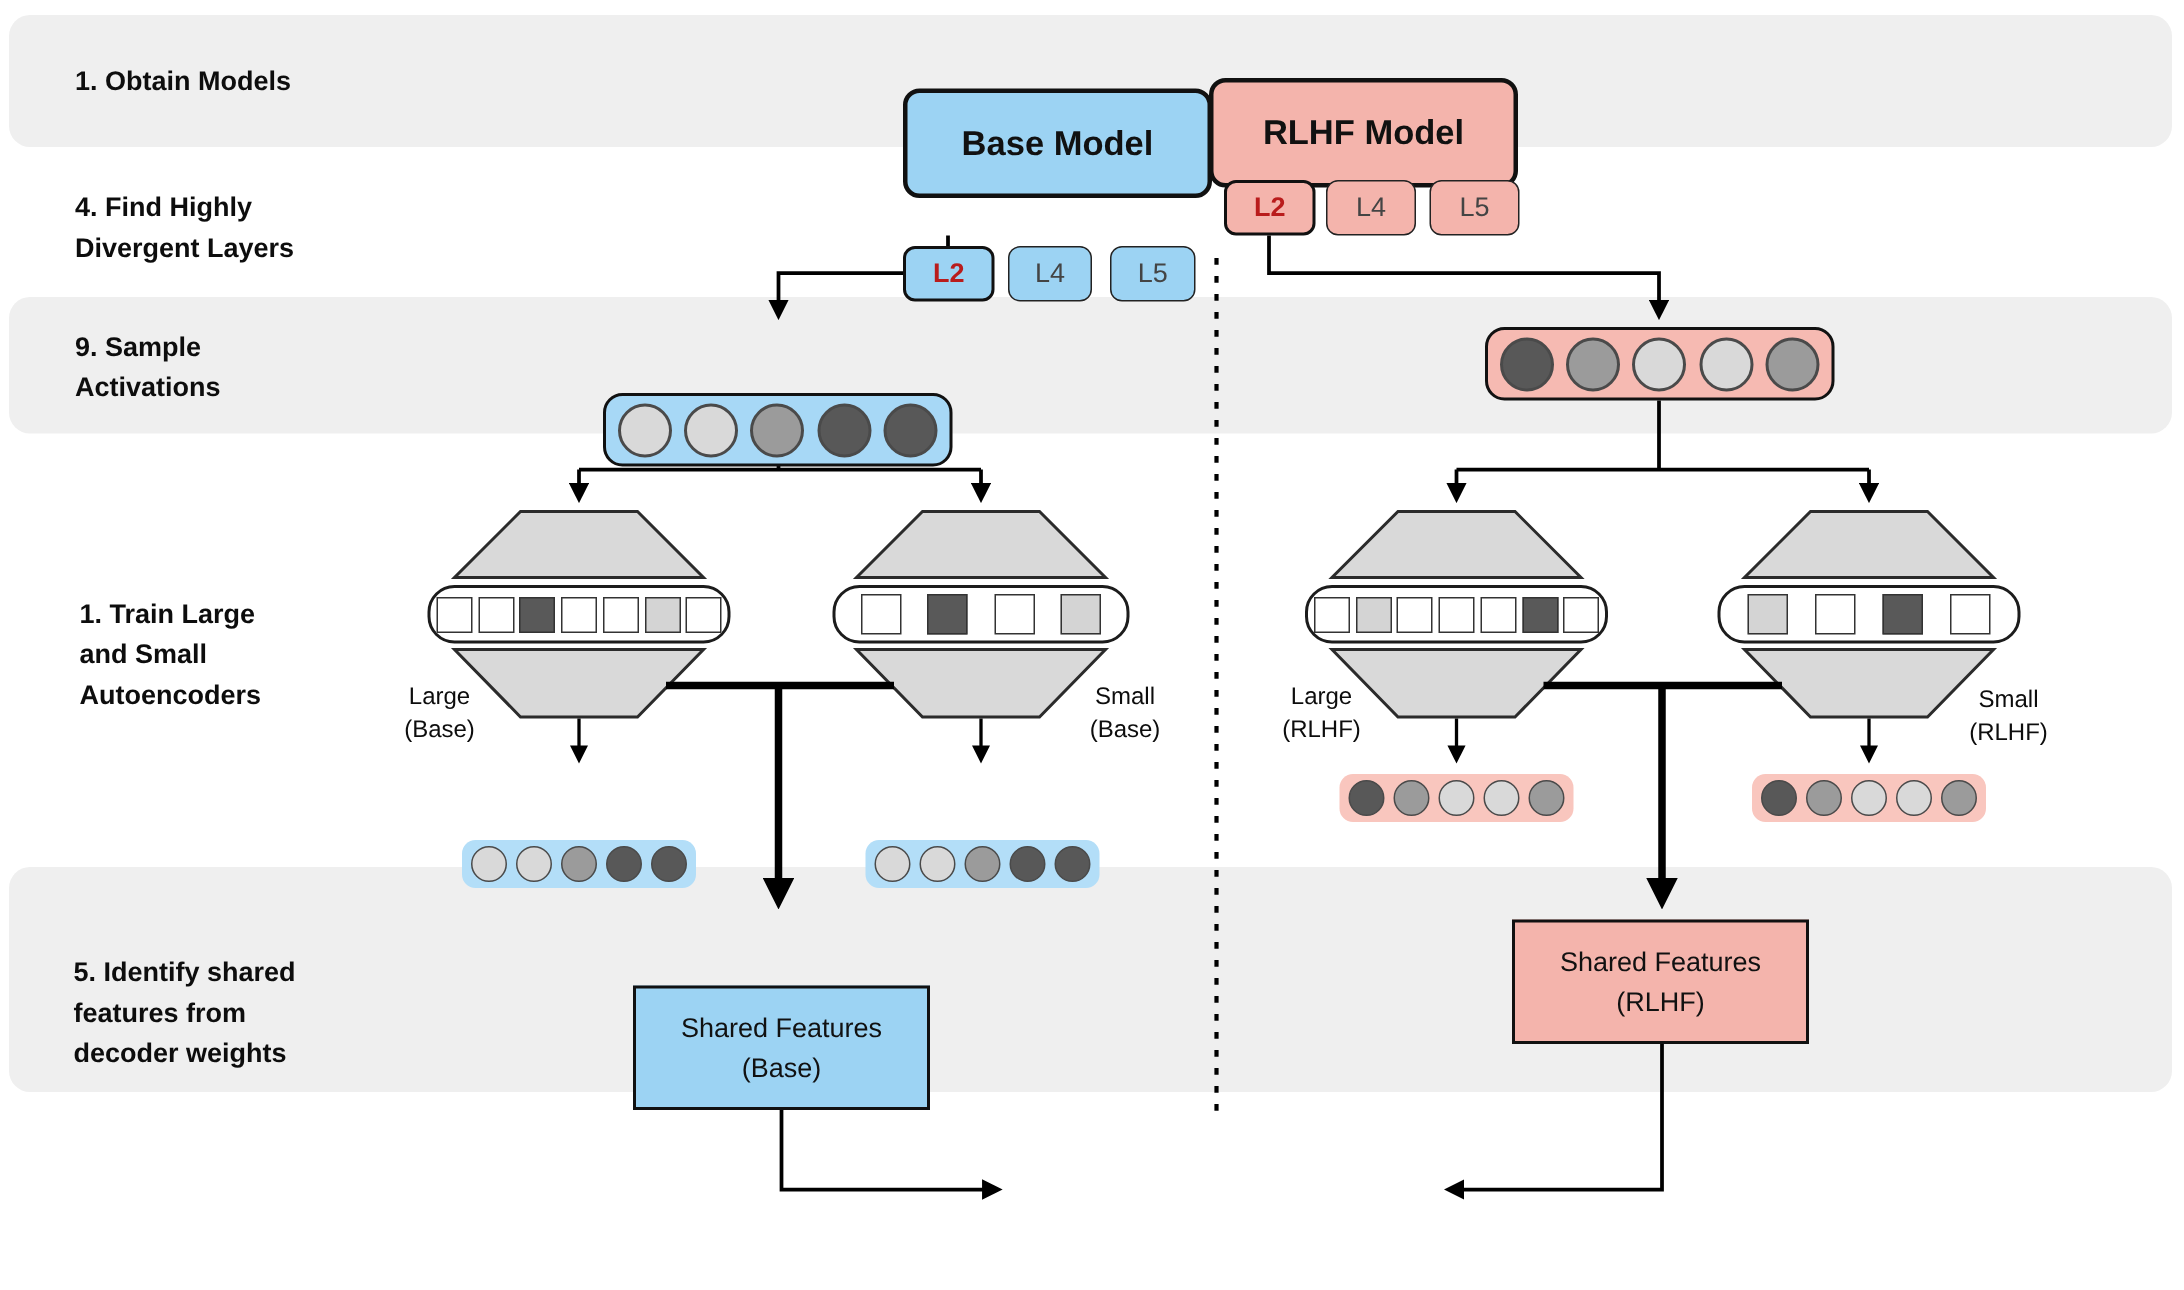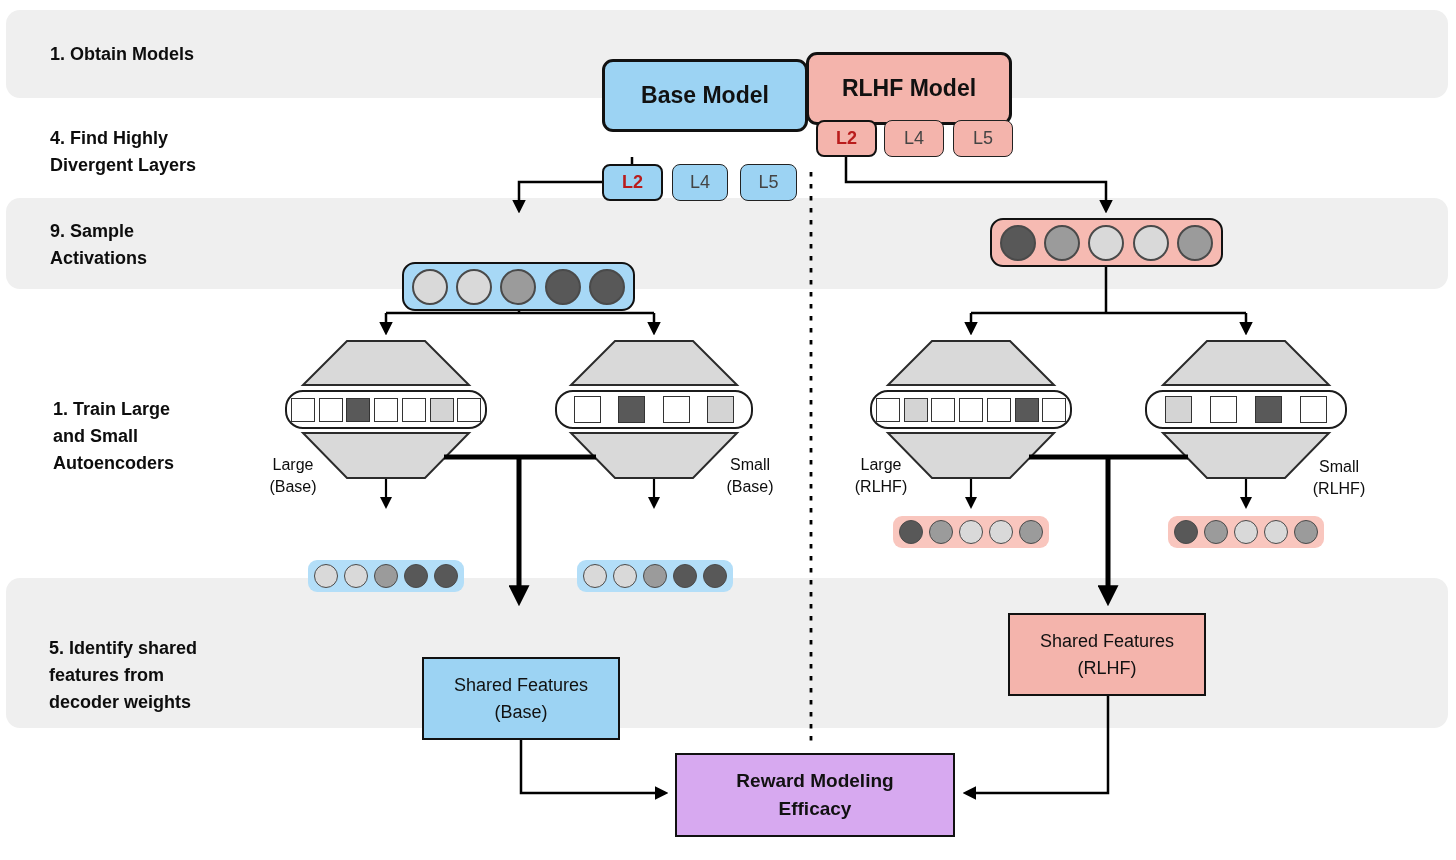--- a/index.html
+++ b/index.html
@@ -208,16 +208,14 @@
       <span class="dot light"></span>
       <span class="dot light"></span>
       <span class="dot medium"></span>
     </div>
 
   <div class="featbox blue" style="left:422px;">Shared Features
 (Base)</div>
   <div class="featbox pink" style="left:1008px;">Shared Features
 (RLHF)</div>
 
-  <div class="rewardbox">Reward Modeling
-Efficacy</div>
 
 </div>
 
 </body></html>

